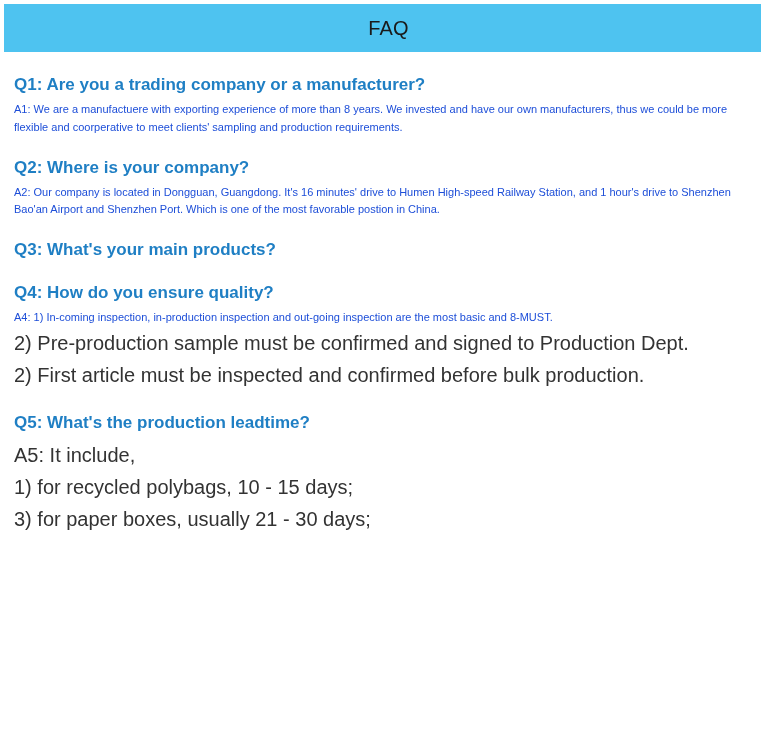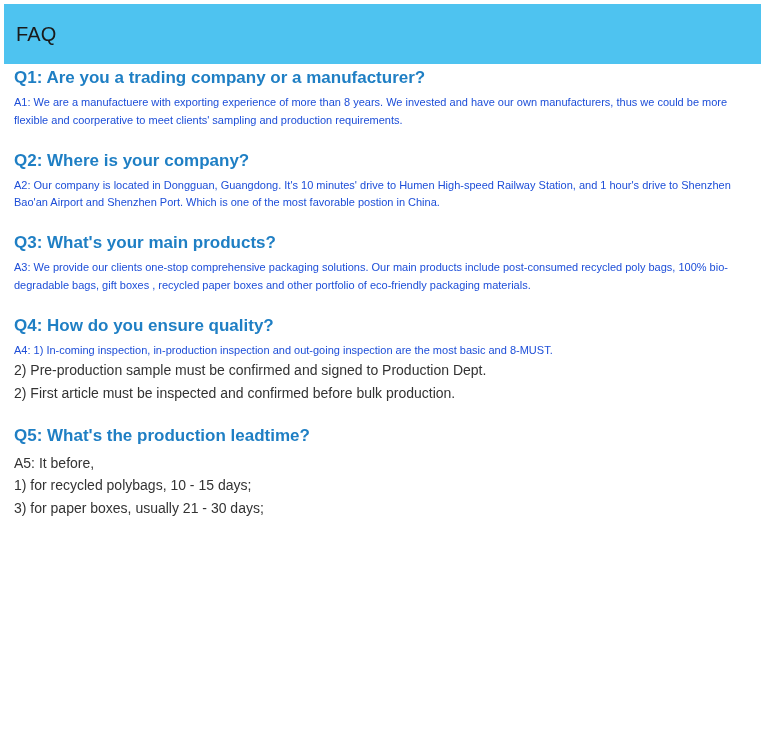--- a/index.html
+++ b/index.html
@@ -15,52 +15,53 @@
     overflow: hidden;
   }
   .page {
     width: 765px;
     height: 748px;
     position: relative;
     box-sizing: border-box;
   }
   .faq-header {
     background: #4ec3f0;
-    height: 60px;
+    height: 48px;
     margin: 4px 4px 0 4px;
     display: flex;
     align-items: center;
     box-sizing: border-box;
+    justify-content: center;
   }
   .faq-header-title {
     font-size: 20px;
     color: #1a1a1a;
     padding-left: 12px;
     font-weight: normal;
     letter-spacing: 0.2px;
   }
   .faq-body {
-    padding: 3px 14px 0 14px;
+    padding: 22px 14px 0 14px;
     box-sizing: border-box;
   }
   .qa-block {
     margin-bottom: 20px;
   }
   .qa-block:last-child {
     margin-bottom: 8px;
   }
   .question {
     color: #1f7fc4;
     font-size: 17px;
     font-weight: bold;
     margin: 0 0 4px 0;
     line-height: 1.35;
   }
   .answer-line {
-    font-size: 14px;
+    font-size: 20px;
     color: #333333;
     line-height: 1.62;
     margin: 0;
   }
   .answer-para {
     font-size: 11px;
     color: #1d4ed8;
     line-height: 1.62;
     margin: 0;
     max-width: 742px;
@@ -77,36 +78,35 @@
 
   <div class="faq-body">
 
     <div class="qa-block">
       <p class="question">Q1: Are you a trading company or a manufacturer?</p>
       <p class="answer-para">A1: We are a manufactuere with exporting experience of more than 8 years. We invested and have our own manufacturers, thus we could be more flexible and coorperative to meet clients' sampling and production requirements.</p>
     </div>
 
     <div class="qa-block">
       <p class="question">Q2: Where is your company?</p>
-      <p class="answer-para">A2: Our company is located in Dongguan, Guangdong. It's 10 minutes' drive to Humen High-speed Railway Station, and 1 hour's drive to Shenzhen Bao'an Airport and Shenzhen Port. Which is one of the most favorable postion in China.</p>
+      <p class="answer-para">A2: Our company is located in Dongguan, Guangdong. It's 16 minutes' drive to Humen High-speed Railway Station, and 1 hour's drive to Shenzhen Bao'an Airport and Shenzhen Port. Which is one of the most favorable postion in China.</p>
     </div>
 
     <div class="qa-block">
       <p class="question">Q3: What's your main products?</p>
-      <p class="answer-para">A3: We provide our clients one-stop comprehensive packaging solutions. Our main products include post-consumed recycled poly bags, 100% bio-degradable bags, gift boxes , recycled paper boxes and other portfolio of eco-friendly packaging materials.</p>
     </div>
 
     <div class="qa-block">
       <p class="question">Q4: How do you ensure quality?</p>
       <p class="answer-para">A4: 1) In-coming inspection, in-production inspection and out-going inspection are the most basic and 8-MUST.</p>
       <p class="answer-line">2) Pre-production sample must be confirmed and signed to Production Dept.</p>
       <p class="answer-line">2) First article must be inspected and confirmed before bulk production.</p>
     </div>
 
     <div class="qa-block">
       <p class="question">Q5: What's the production leadtime?</p>
-      <p class="answer-line">A5: It before,</p>
+      <p class="answer-line">A5: It include,</p>
       <p class="answer-line">1) for recycled polybags, 10 - 15 days;</p>
       <p class="answer-line">3) for paper boxes, usually 21 - 30 days;</p>
     </div>
 
   </div>
 </div>
 
 </body></html>

